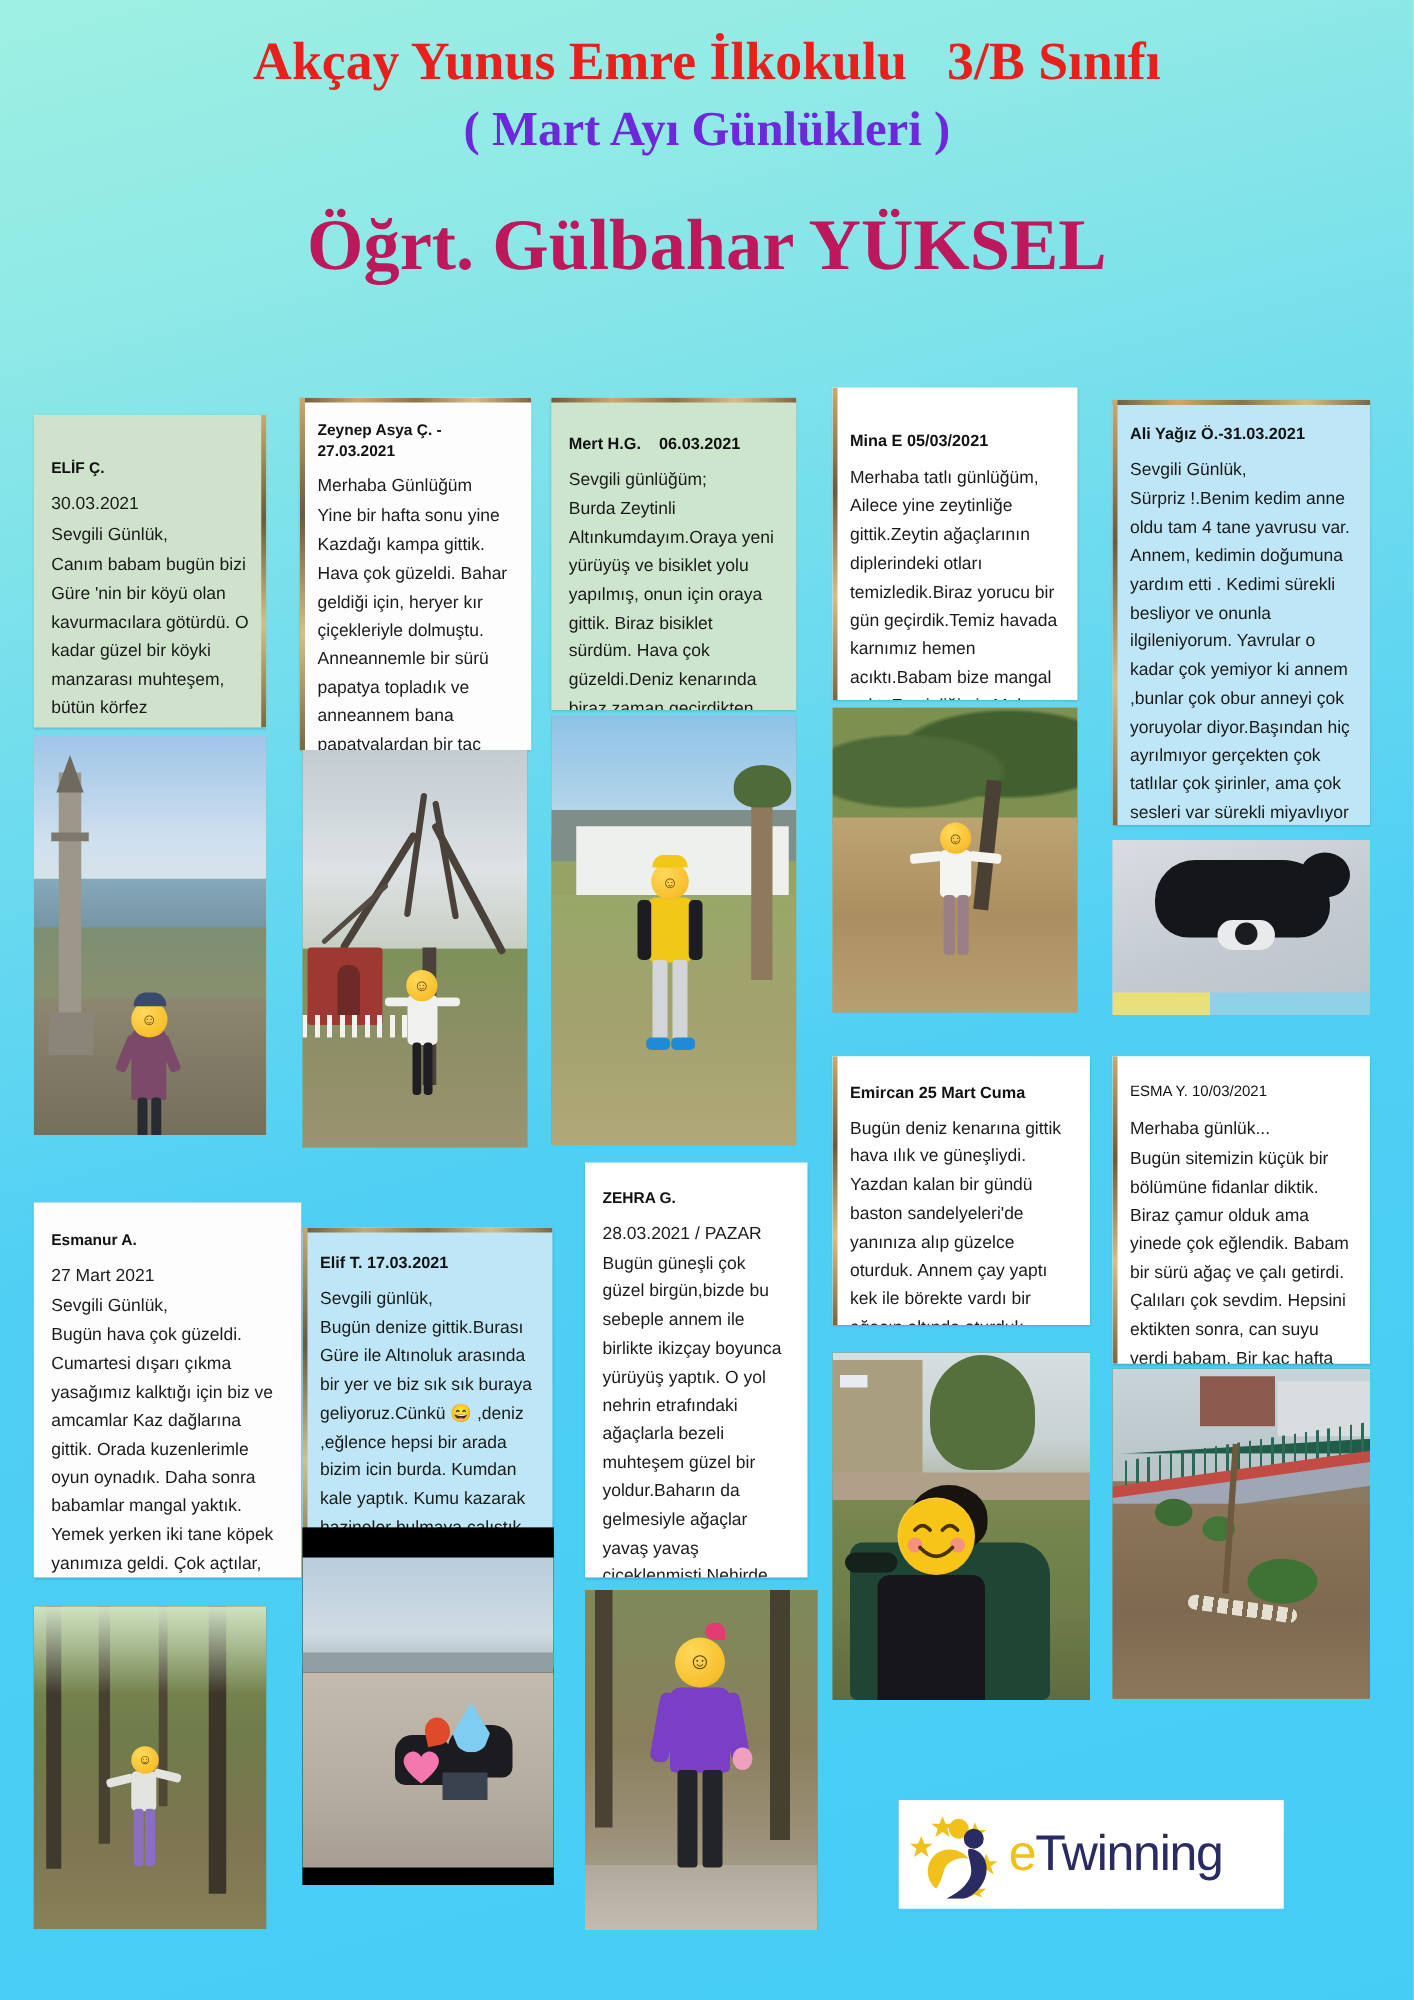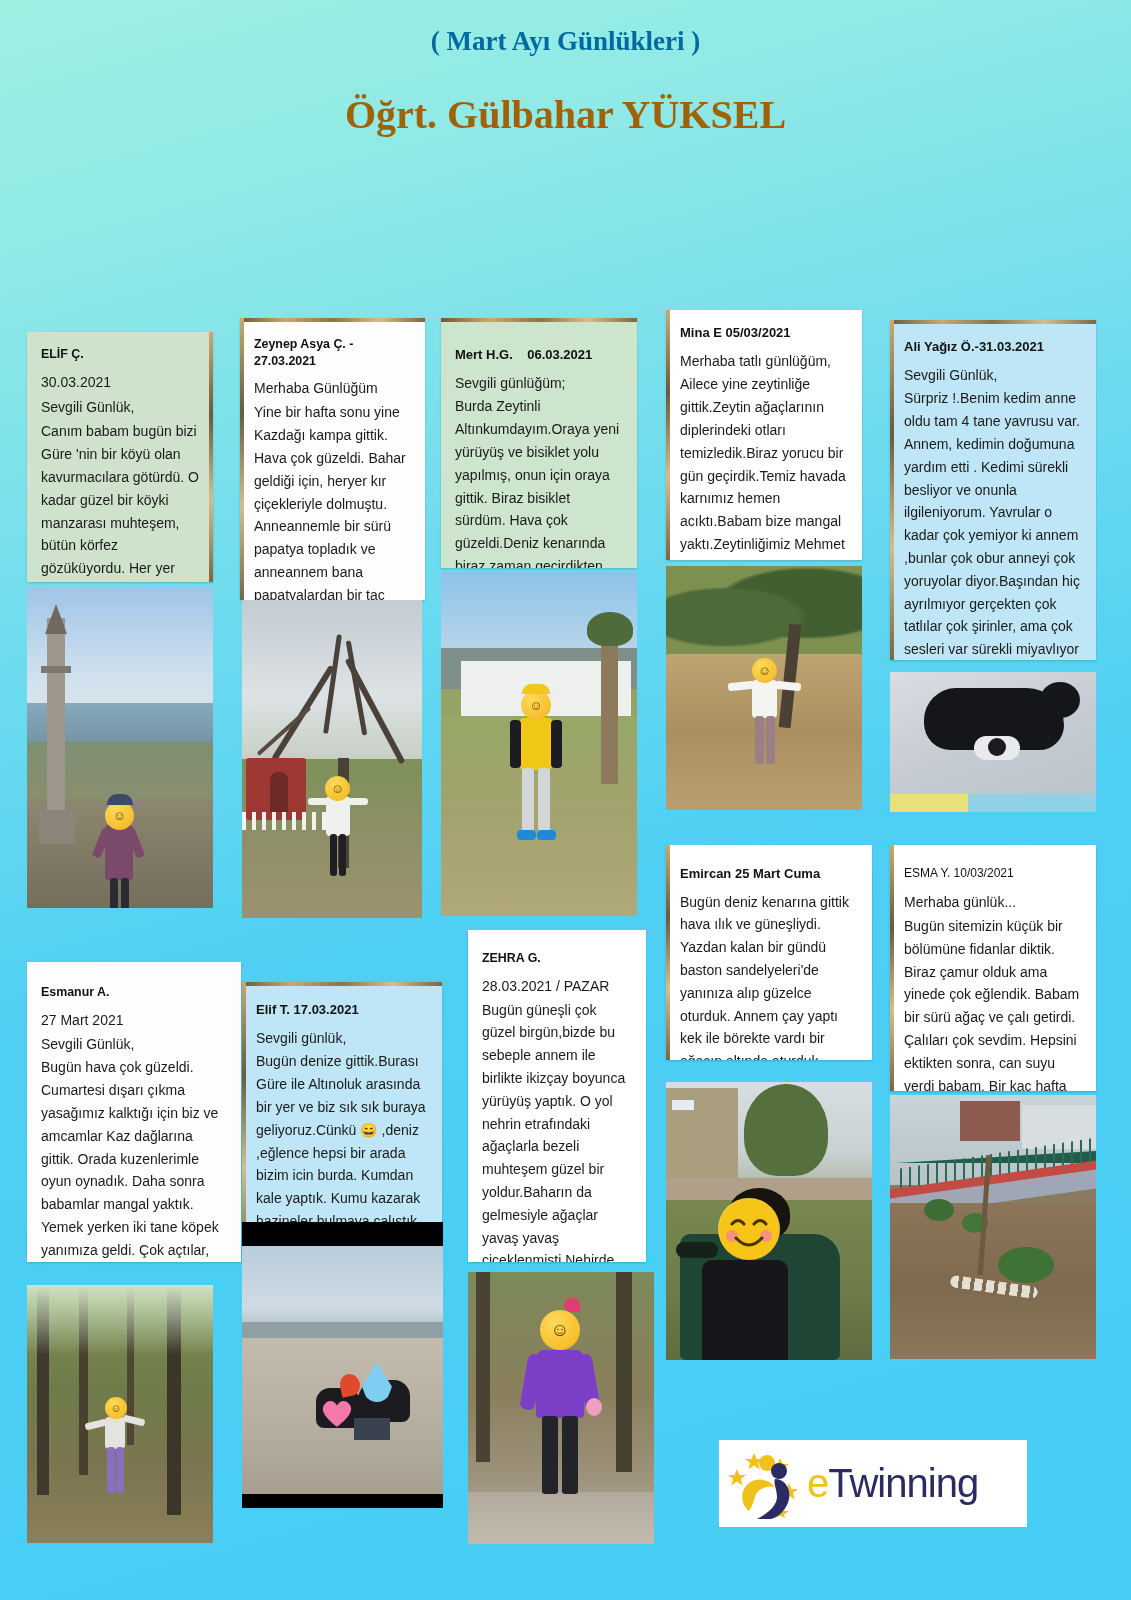--- a/index.html
+++ b/index.html
@@ -28,46 +28,47 @@
     font-weight: bold;
     font-size: 43px;
     color: #e8201c;
     letter-spacing: 0px;
     line-height: 1.28;
     white-space: pre;
   }
   .title-line2 {
     font-family: "Liberation Serif", serif;
     font-weight: bold;
-    font-size: 27px;
-    color: #0369a1;
+    font-size: 39px;
+    color: #6d28d9;
     line-height: 1.3;
     margin-top: 2px;
   }
   .title-teacher {
     font-family: "Liberation Serif", serif;
     font-weight: bold;
-    font-size: 40px;
-    color: #a16207;
+    font-size: 58px;
+    color: #be185d;
     margin-top: 32px;
   }
   .note {
     position: absolute;
     box-sizing: border-box;
     padding: 14px 14px 12px 14px;
     overflow: hidden;
     box-shadow: 0 1px 2px rgba(0,0,0,0.18);
   }
   .note .nhead {
     font-weight: bold;
     font-size: 12.4px;
     color: #111;
     margin-bottom: 8px;
     line-height: 1.35;
     white-space: pre-wrap;
+    margin-top: 20px;
   }
   .note .nbody {
     font-size: 14px;
     color: #1a1a1a;
     line-height: 1.63;
     white-space: pre-wrap;
     word-wrap: break-word;
   }
   .note.green  { background: #cfe3cc; }
   .note.white  { background: #fdfdfd; }
@@ -135,20 +136,21 @@
     letter-spacing: -1px;
     margin-left: 6px;
   }
   .etw-e { color: #f0c11b; }
   .etw-rest { color: #2b2b63; }
 </style>
 </head>
 <body>
 
 <div class="header">
+  <div class="title-line1">Akçay Yunus Emre İlkokulu   3/B Sınıfı</div>
   <div class="title-line2">( Mart Ayı Günlükleri )</div>
   <div class="title-teacher">Öğrt. Gülbahar YÜKSEL</div>
 </div>
 
 <div class="note green" style="left:27px; top:332px; width:186px; height:250px;">
   <div class="stripright"></div>
   <div class="nhead">ELİF Ç.</div>
   <div class="nbody" style="margin-bottom:2px;">30.03.2021</div>
   <div class="nbody" style="margin-bottom:2px;">Sevgili Günlük,</div>
   <div class="nbody">Canım babam bugün bizi Güre 'nin bir köyü olan kavurmacılara götürdü. O kadar güzel bir köyki manzarası muhteşem, bütün körfez gözüküyordu. Her yer tarihi evlerle dolu,mis gibi kekik kokusu, çam ağaçlarının kokusu, oksijen deposu heryer.Bir daha bu köye gitmeyi çok istiyorum. Çok güzel resimler çekmek için sabırsızlanıyorum. Harika bir gündü. Babacığım seni çok seviyorum...</div>

